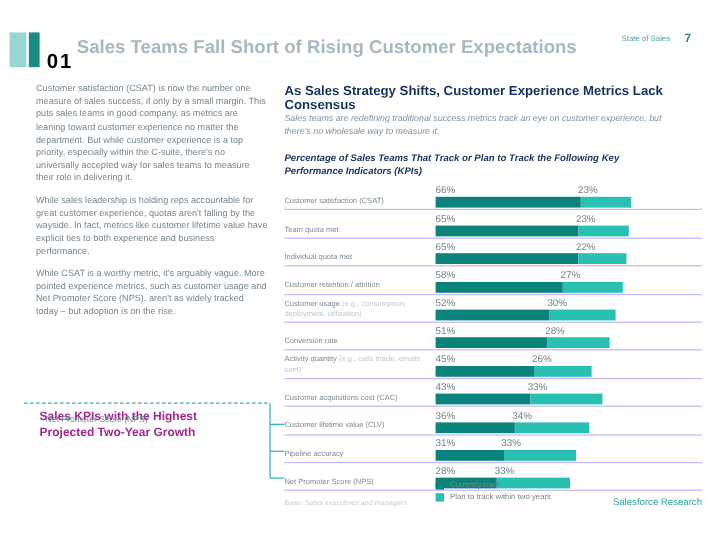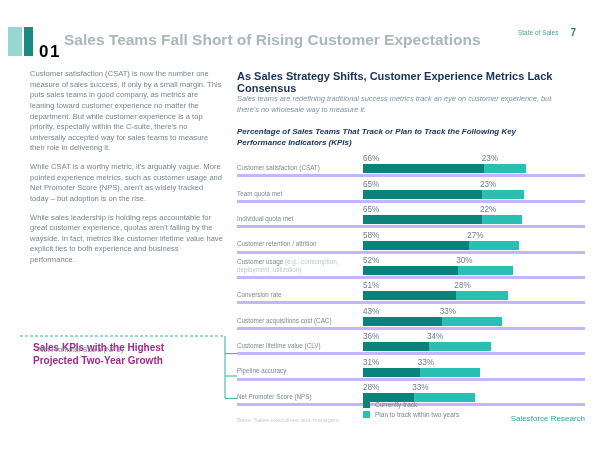--- a/index.html
+++ b/index.html
@@ -27,21 +27,21 @@
   .callout-num .pct{font-size:7.5px;font-weight:bold;}
   .callout-label{margin-left:8px;font-size:7.2px;color:#76868f;}
   
   .right-col{position:absolute;left:237px;top:0;width:348px;}
   .section-heading{position:absolute;left:0;top:70px;width:348px;font-size:11px;font-weight:bold;color:#16325c;}
   .section-sub{position:absolute;left:0;top:94px;width:330px;font-size:7.4px;font-style:italic;
                line-height:1.45;color:#7e93a3;}
   .chart-title{position:absolute;left:0;top:127px;width:310px;font-size:8px;font-weight:bold;
                line-height:1.35;color:#16325c;font-style:italic;}
   .chart-rows{position:absolute;left:0;top:152px;width:348px;}
-  .chart-row{position:relative;height:22.4px;border-bottom:3px solid #c4b5fd;}
+  .chart-row{position:relative;height:22.4px;border-bottom:1px solid #c4b5fd;}
   .row-label{position:absolute;left:0;bottom:2px;width:122px;font-size:6.3px;line-height:1.3;color:#7b8a92;}
   .row-note{color:#bcc9ce;}
   .bar-wrap{position:absolute;left:126px;right:0;top:0;bottom:0;}
   .seg{position:absolute;bottom:1px;height:9px;}
   .val{position:absolute;bottom:11px;font-size:8.2px;color:#6f8089;}
   
   .legend{position:absolute;left:126px;top:401px;}
   .legend-item{display:flex;align-items:center;margin-bottom:3px;}
   .legend-swatch{width:7px;height:7px;margin-right:5px;}
   .legend-label{font-size:6.5px;color:#76868f;}
@@ -59,22 +59,22 @@
   <div class="flag-dark"></div>
   <div class="chapter-num">01</div>
   <div class="chapter-title">Sales Teams Fall Short of Rising Customer Expectations</div>
   <div class="folio">
     <span class="report-name">State of Sales</span>
     <span class="page-num">7</span>
   </div>
 
   <div class="left-col">
     <p>Customer satisfaction (CSAT) is now the number one measure of sales success, if only by a small margin. This puts sales teams in good company, as metrics are leaning toward customer experience no matter the department. But while customer experience is a top priority, especially within the C-suite, there's no universally accepted way for sales teams to measure their role in delivering it.</p>
+    <p>While sales leadership is holding reps accountable for great customer experience, quotas aren't falling by the wayside. In fact, metrics like customer lifetime value have explicit ties to both experience and business performance.</p>
     <p>While CSAT is a worthy metric, it's arguably vague. More pointed experience metrics, such as customer usage and Net Promoter Score (NPS), aren't as widely tracked today – but adoption is on the rise.</p>
-    <p>While sales leadership is holding reps accountable for great customer experience, quotas aren't falling by the wayside. In fact, metrics like customer lifetime value have explicit ties to both experience and business performance.</p>
   </div>
 
   <div class="callout-title">Sales KPIs with the Highest Projected Two-Year Growth</div>
   <div class="callout-rows" id="callout-rows">
       <div class="callout-row">
         <span class="callout-label">Net Promoter Score (NPS)</span>
       </div>
     </div>
 
   <svg class="connector" width="600" height="450" viewBox="0 0 600 450">
@@ -138,20 +138,29 @@
         <div class="chart-row">
           <div class="row-label">Conversion rate</div>
           <div class="bar-wrap">
             <div class="val" style="left: 0px;">51%</div>
             <div class="val" style="left: 91.33px;">28%</div>
             <div class="seg" style="left: 0px; width: 93.33px; background: rgb(10, 131, 122);"></div>
             <div class="seg" style="left: 93.33px; width: 51.24px; background: rgb(42, 191, 179);"></div>
           </div>
         </div>
         <div class="chart-row">
+          <div class="row-label">Activity quantity<span class="row-note"> (e.g., calls made, emails sent)</span></div>
+          <div class="bar-wrap">
+            <div class="val" style="left: 0px;">45%</div>
+            <div class="val" style="left: 80.35px;">26%</div>
+            <div class="seg" style="left: 0px; width: 82.35px; background: rgb(10, 131, 122);"></div>
+            <div class="seg" style="left: 82.35px; width: 47.58px; background: rgb(42, 191, 179);"></div>
+          </div>
+        </div>
+        <div class="chart-row">
           <div class="row-label">Customer acquisitions cost (CAC)</div>
           <div class="bar-wrap">
             <div class="val" style="left: 0px;">43%</div>
             <div class="val" style="left: 76.69px;">33%</div>
             <div class="seg" style="left: 0px; width: 78.69px; background: rgb(10, 131, 122);"></div>
             <div class="seg" style="left: 78.69px; width: 60.39px; background: rgb(42, 191, 179);"></div>
           </div>
         </div>
         <div class="chart-row">
           <div class="row-label">Customer lifetime value (CLV)</div>

